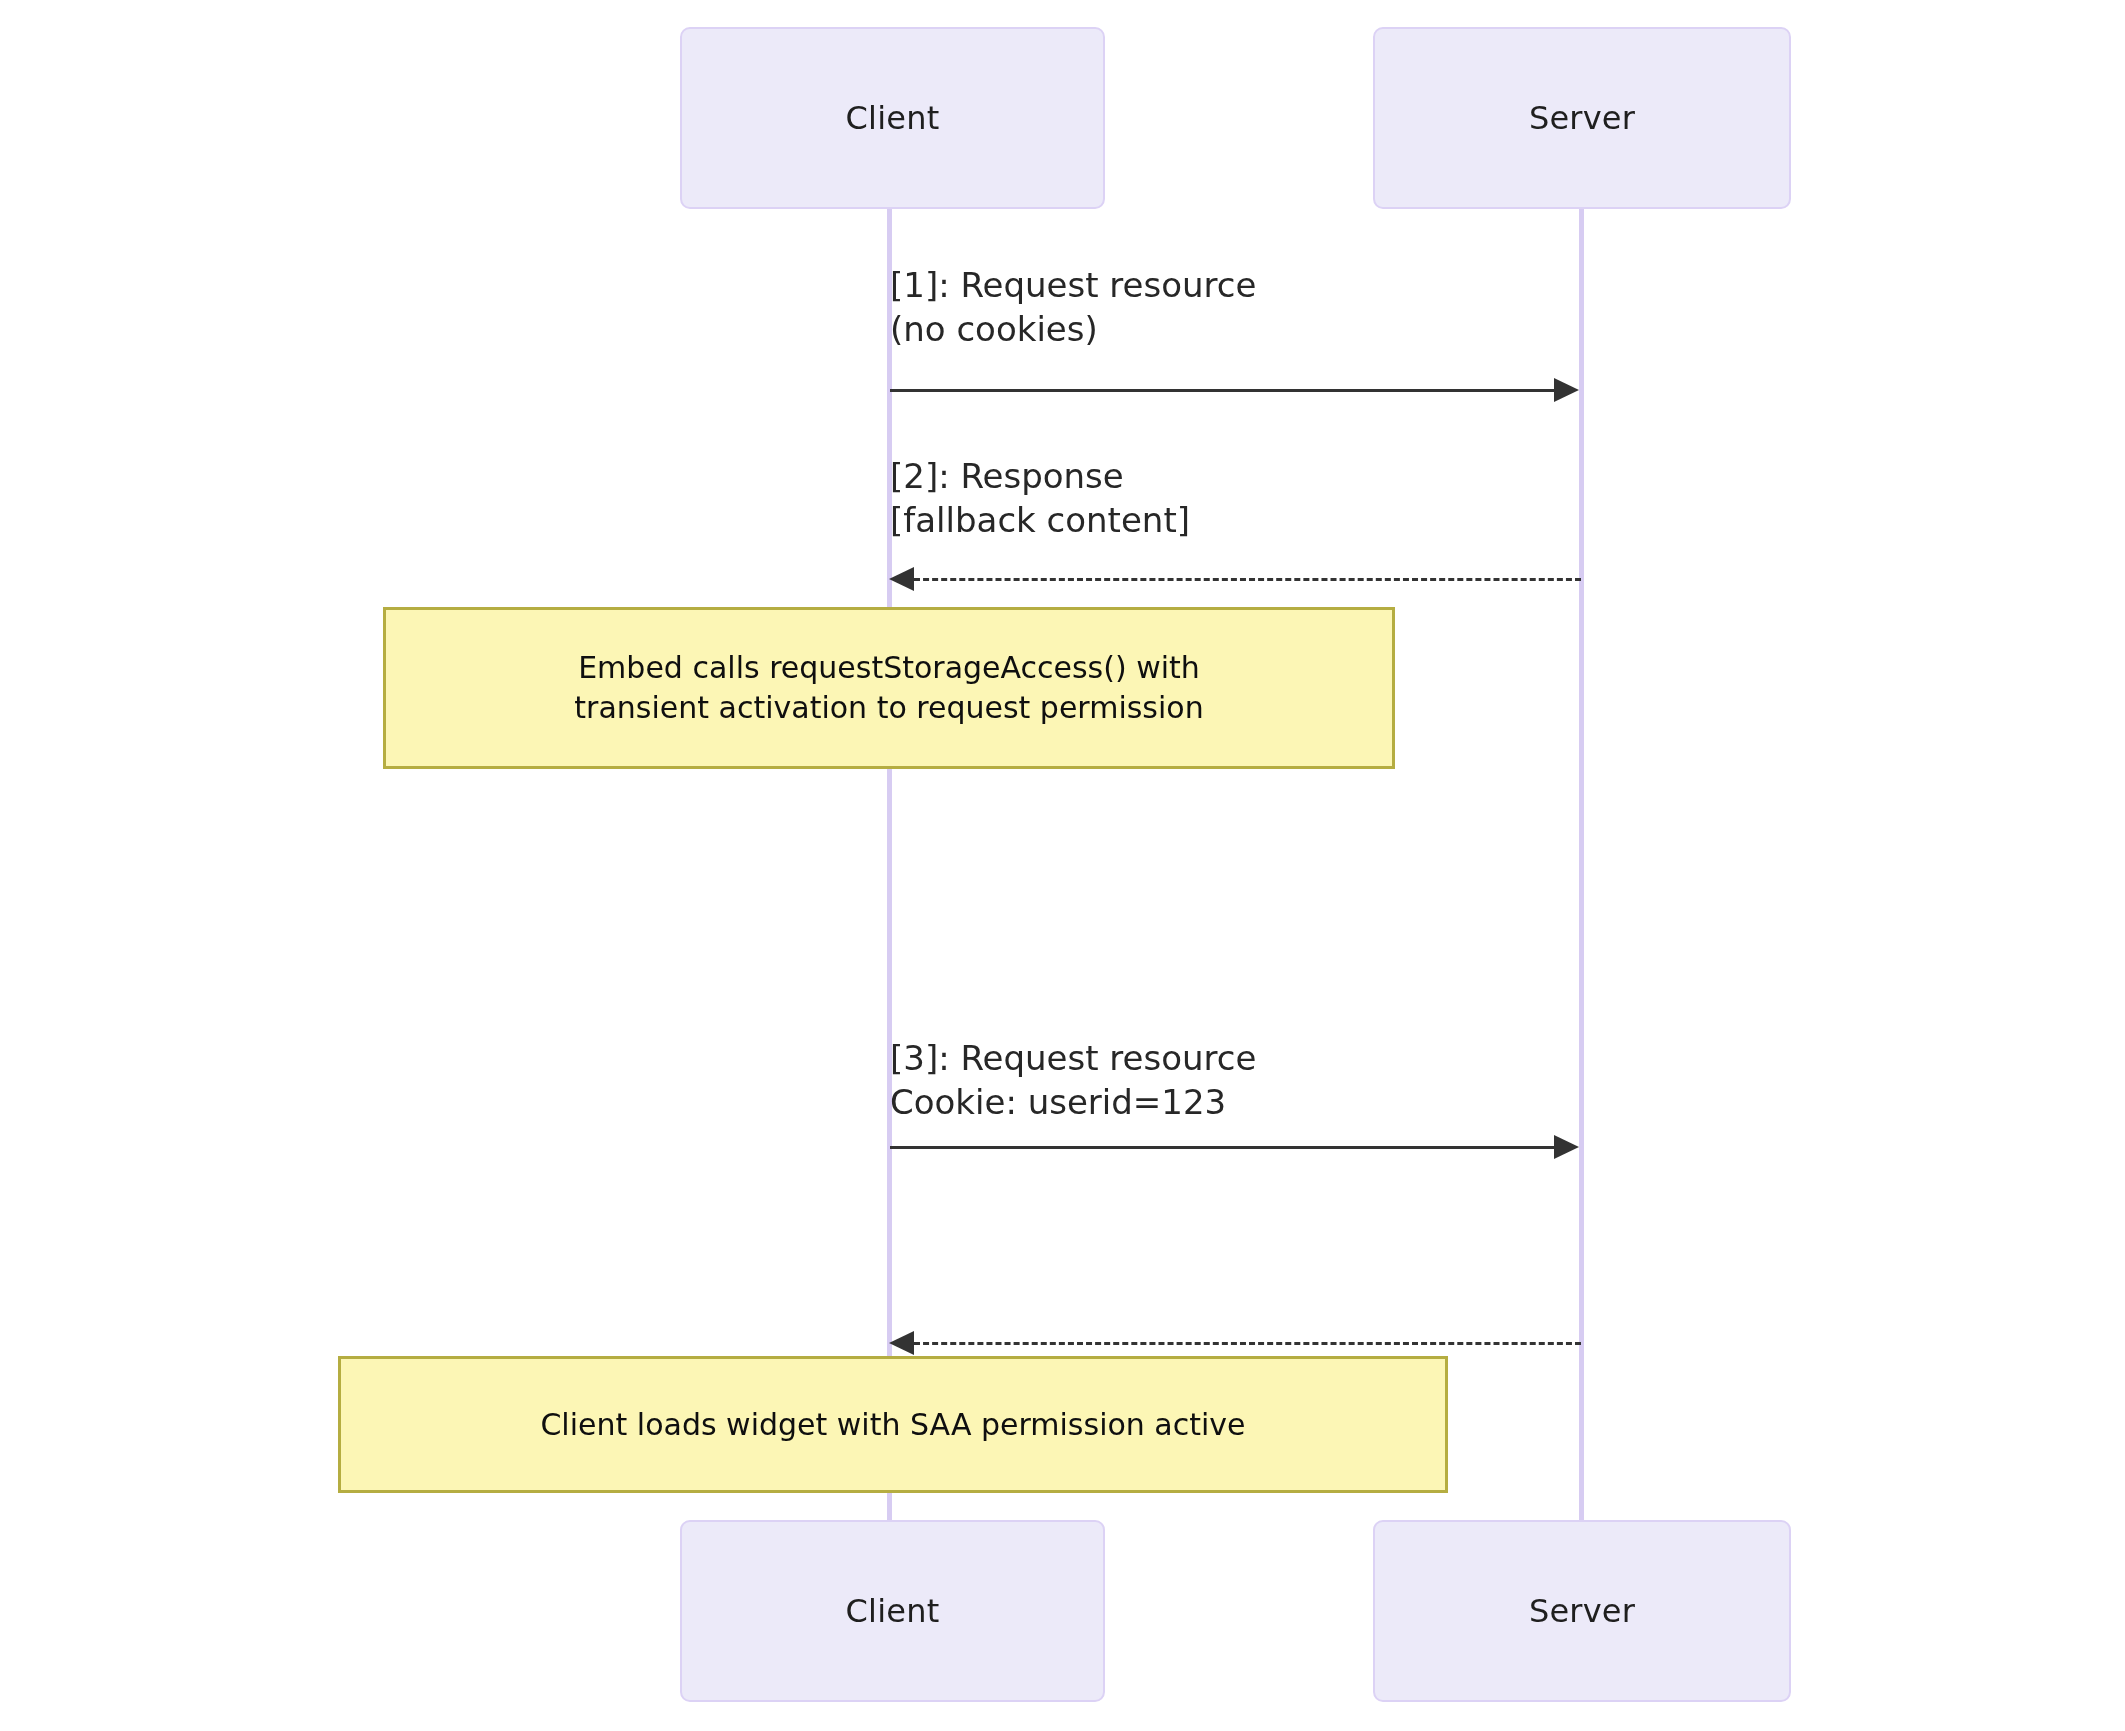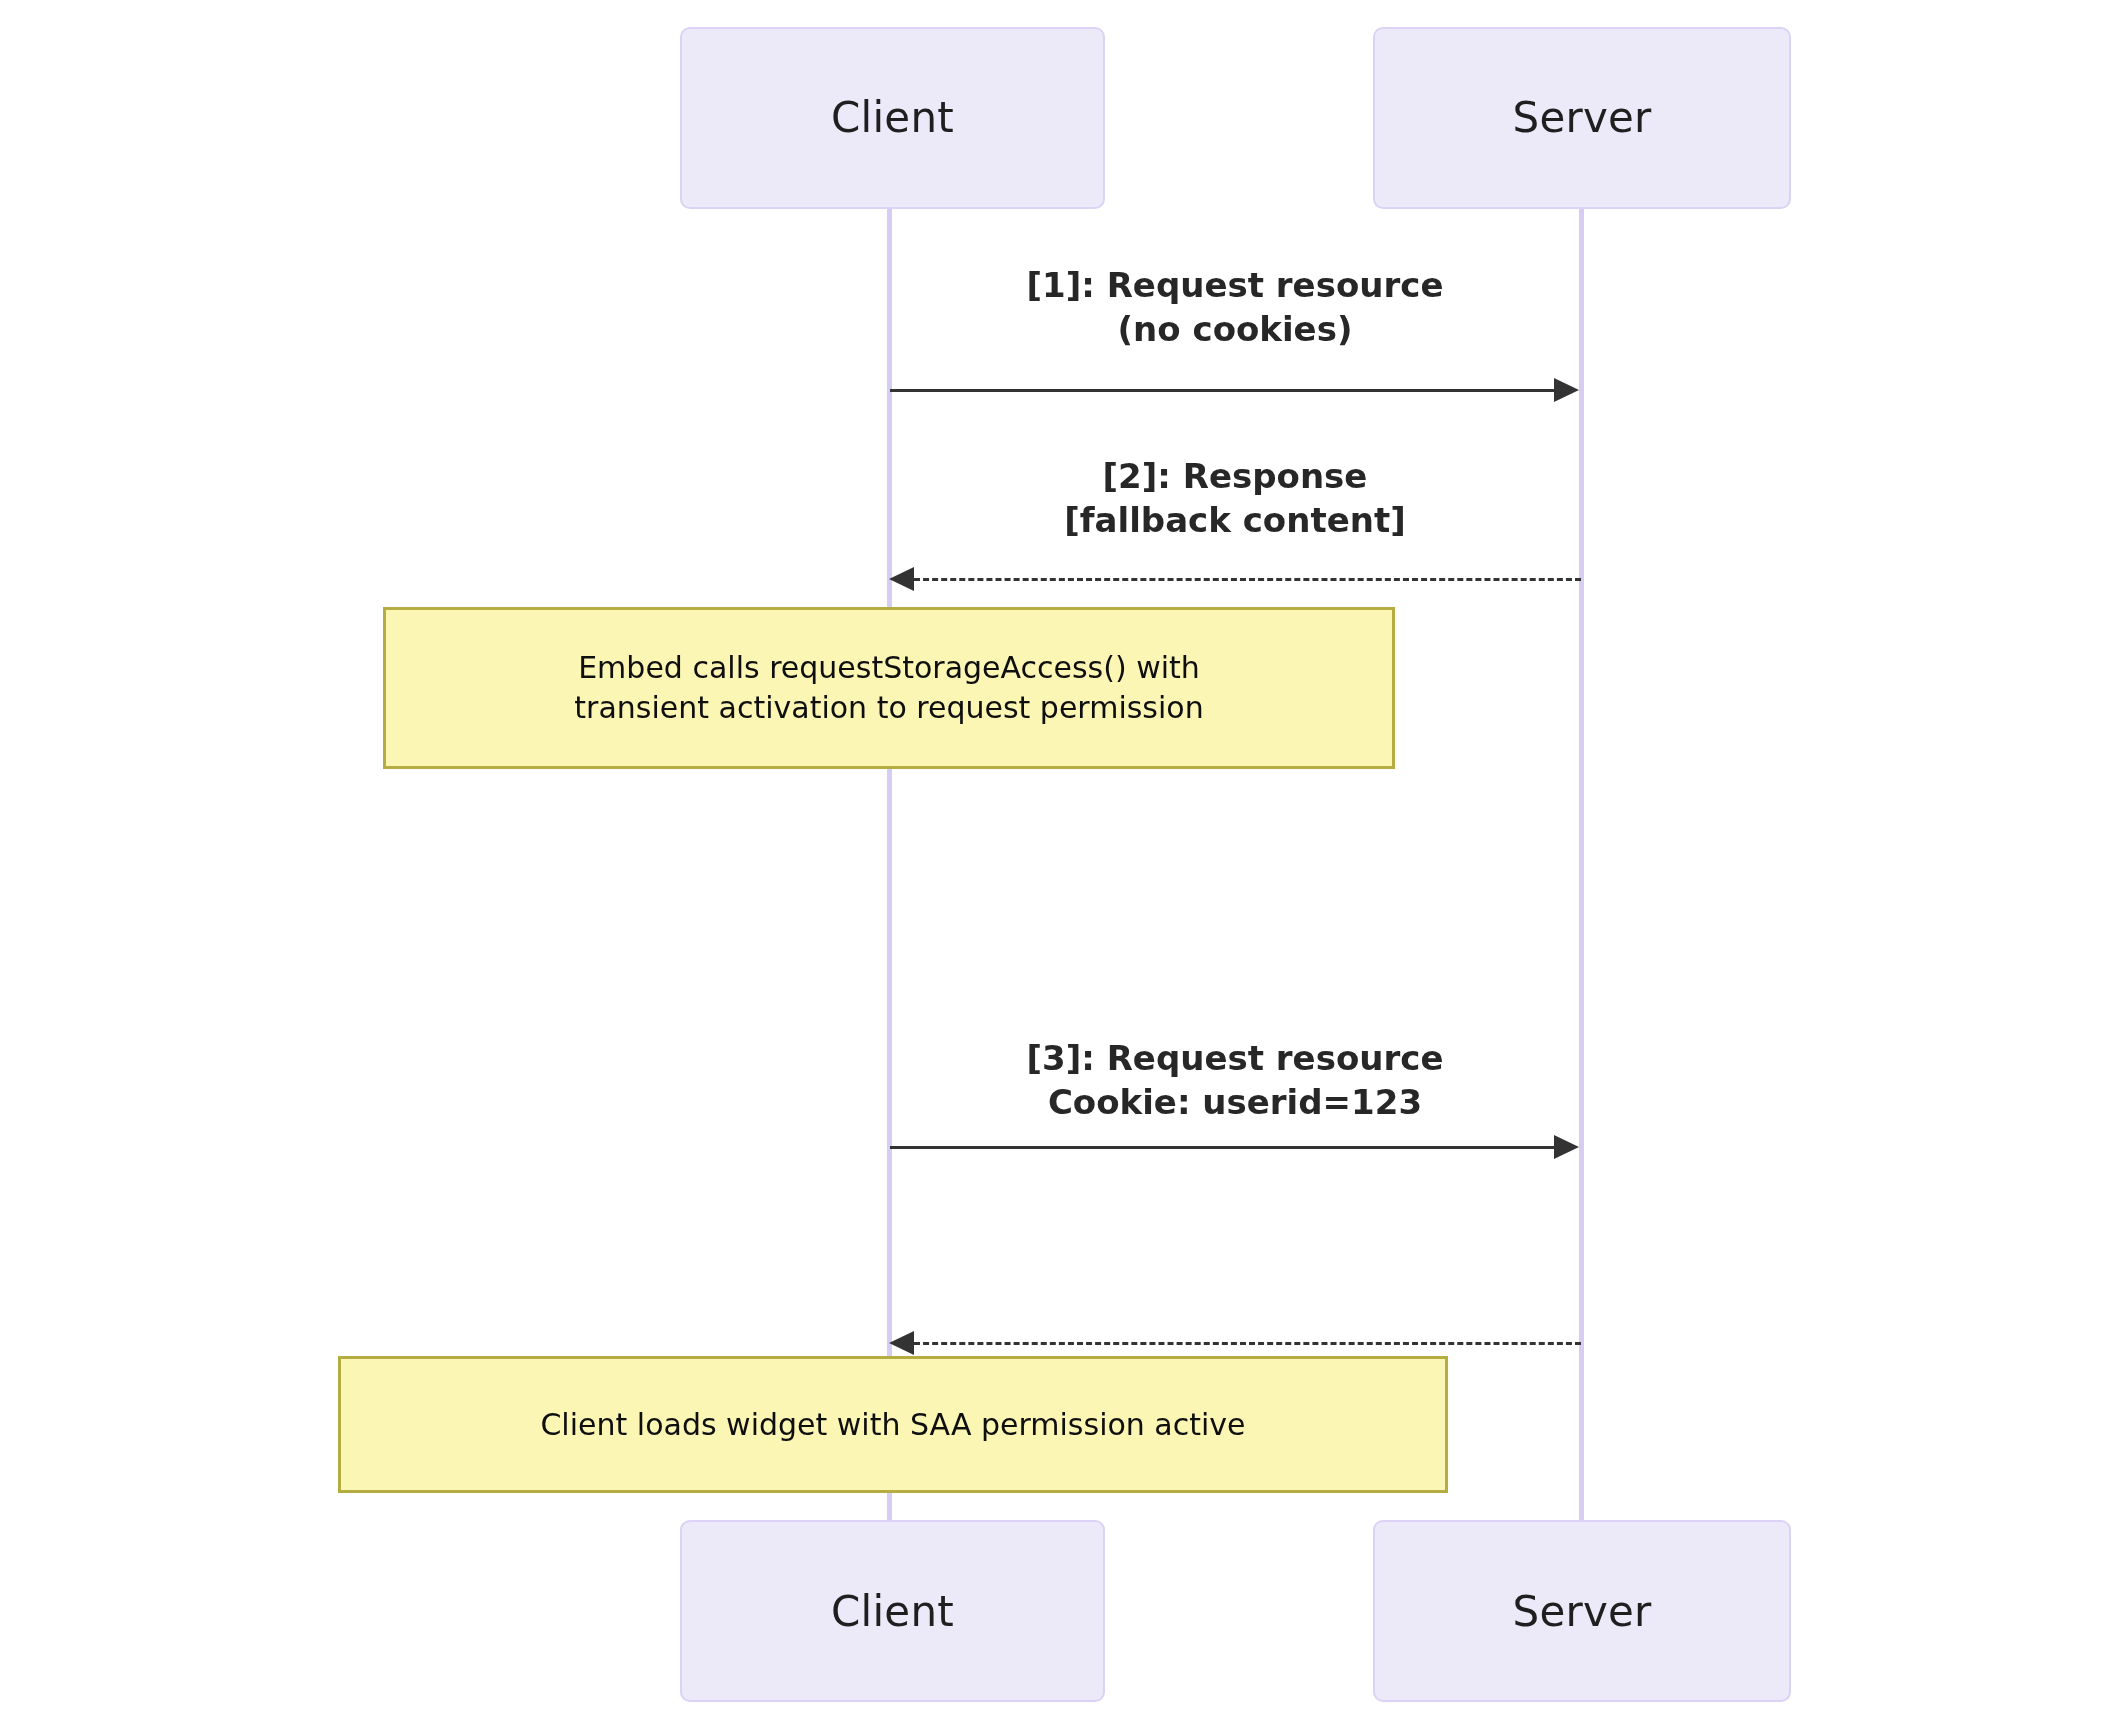--- a/index.html
+++ b/index.html
@@ -28,21 +28,21 @@
     position: absolute;
     background: #eceaf9;
     border: 2px solid #dcd2f5;
     border-radius: 9.9px;
     display: flex;
     align-items: center;
     justify-content: center;
     box-sizing: border-box;
   }
   .actor-label {
-    font-size: 42px;
+    font-size: 32px;
     color: #1f1f1f;
     font-family: "DejaVu Sans", sans-serif;
     letter-spacing: 0.2px;
   }
   .msg-line {
     position: absolute;
     height: 0;
     border-top: 3.9px solid #333333;
   }
   .msg-line.dashed {
@@ -58,26 +58,24 @@
     border-bottom: 12.8px solid transparent;
     border-left: 25.6px solid #333333;
   }
   .arrow-head.left {
     border-top: 12.8px solid transparent;
     border-bottom: 12.8px solid transparent;
     border-right: 25.6px solid #333333;
   }
   .msg-label {
     position: absolute;
-    text-align: center;
     font-size: 34px;
     line-height: 1.28;
     color: #272727;
     white-space: pre-line;
-    font-weight: bold;
   }
   .note-box {
     position: absolute;
     background: #fcf6b5;
     border: 3px solid #b5ad41;
     box-sizing: border-box;
     display: flex;
     align-items: center;
     justify-content: center;
     text-align: center;

